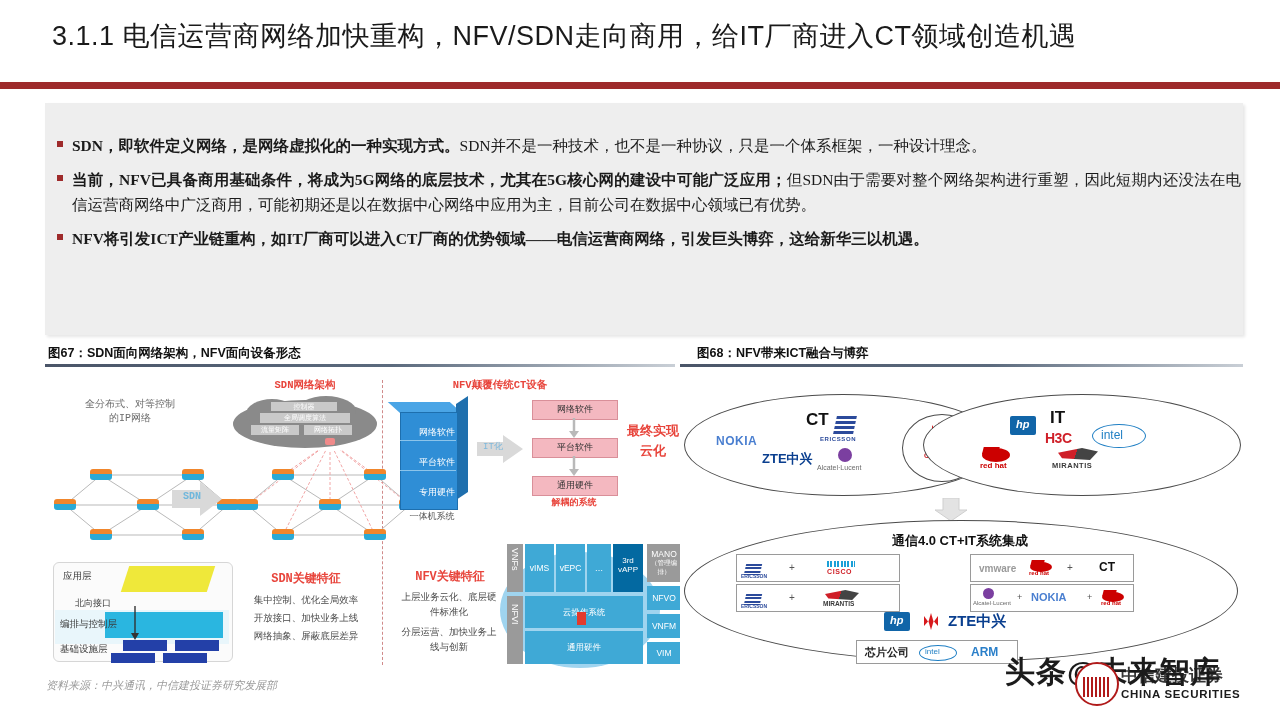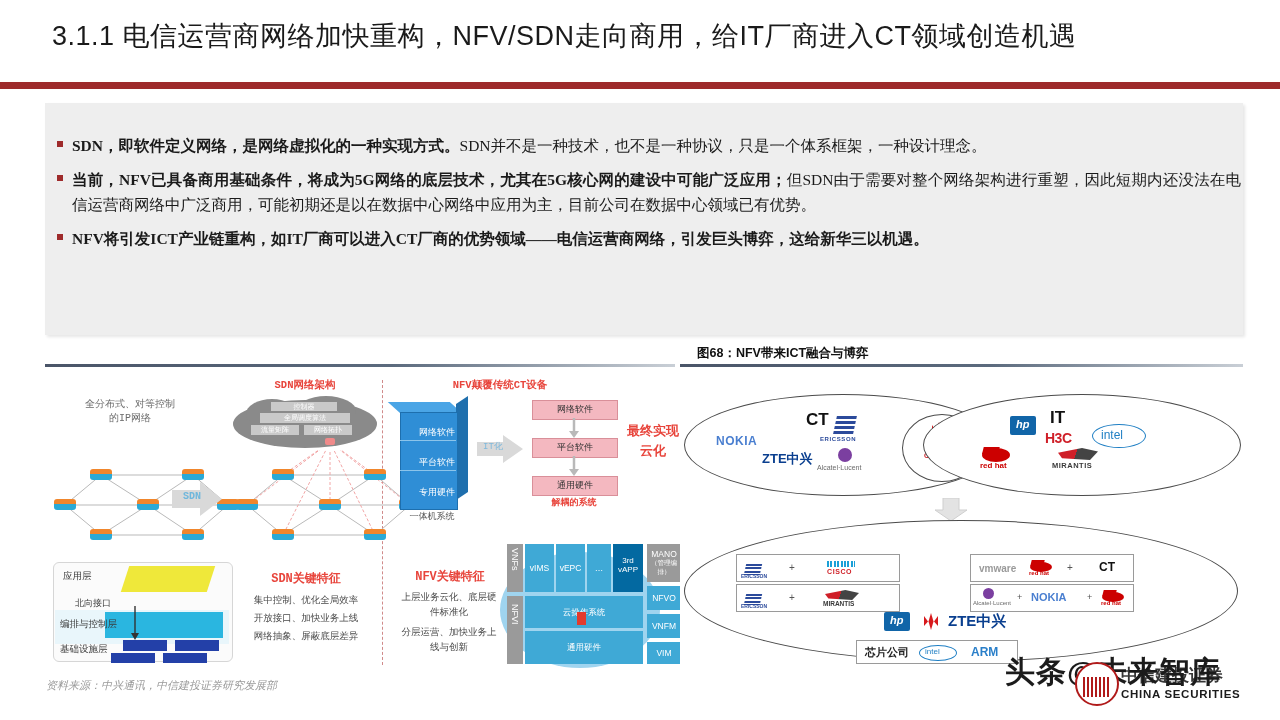--- a/index.html
+++ b/index.html
@@ -176,20 +176,21 @@
       </div>
 
     <div class="bullet">
         <p>
       <span class="b">NFV将引发ICT产业链重构，如IT厂商可以进入CT厂商的优势领域——电信运营商网络，引发巨头博弈，这给新华三以机遇。</span><span class="n"></span>
     </p>
       </div>
 
   </div>
 
+  <div class="cap left">图67：SDN面向网络架构，NFV面向设备形态</div>
   <div class="caprule left"></div>
   <div class="cap right">图68：NFV带来ICT融合与博弈</div>
   <div class="caprule right"></div>
 
   <div class="figL">
 
     <div class="vdash"></div>
 
     <div class="lbl" style="left:15px;top:26px;width:140px;text-align:center;font-size:10px;line-height:14px;">全分布式、对等控制</div>
     <div class="lbl" style="left:15px;top:40px;width:140px;text-align:center;font-size:10px;line-height:14px;">的IP网络</div>
@@ -444,20 +445,21 @@
     </div>
     <div class="logotxt" style="left:300px;top:89px;font-size:8px;font-weight:bold;color:#cc0000;">red hat</div>
     <div style="position:absolute;left:378px;top:76px;width:40px;height:12px;background:linear-gradient(110deg,#cf1f28 0 45%,#444 45% 100%);clip-path:polygon(0 40%,60% 0,100% 30%,80% 100%,10% 85%);"></div>
     <div class="logotxt" style="left:372px;top:89px;font-size:7.5px;font-weight:bold;color:#3a3a3a;letter-spacing:.5px;">MIRANTIS</div>
 
     <svg width="36" height="24" style="position:absolute;left:253px;top:126px;">
       <polygon points="10,0 26,0 26,12 34,12 18,23 2,12 10,12" fill="#e3e3e3" stroke="#cfcfcf" stroke-width="1"></polygon>
     </svg>
 
     <div class="ellipse" style="left:4px;top:148px;width:552px;height:140px;"></div>
+    <div class="logotxt" style="left:150px;top:160px;width:260px;text-align:center;font-size:13px;font-weight:bold;color:#111;">通信4.0  CT+IT系统集成</div>
 
     <div class="wbox" style="left:56px;top:182px;width:162px;height:26px;">
       <div style="position:absolute;left:8px;top:9px;width:16px;height:11px;background:repeating-linear-gradient(to bottom,#2b4a9b 0 2px,#fff 2px 3.4px);transform:skewX(-12deg);"></div>
       <div class="logotxt" style="left:4px;top:18px;font-size:5px;font-weight:bold;color:#2b4a9b;">ERICSSON</div>
       <div class="logotxt" style="left:52px;top:7px;font-size:10px;color:#555;">+</div>
       <div style="position:absolute;left:90px;top:6px;width:28px;height:6px;background:repeating-linear-gradient(to right,#1ba0d7 0 2px,#fff 2px 3.4px);"></div>
       <div class="logotxt" style="left:90px;top:13px;font-size:7px;font-weight:bold;color:#cf2027;letter-spacing:.6px;">CISCO</div>
     </div>
 
     <div class="wbox" style="left:56px;top:212px;width:162px;height:26px;">

